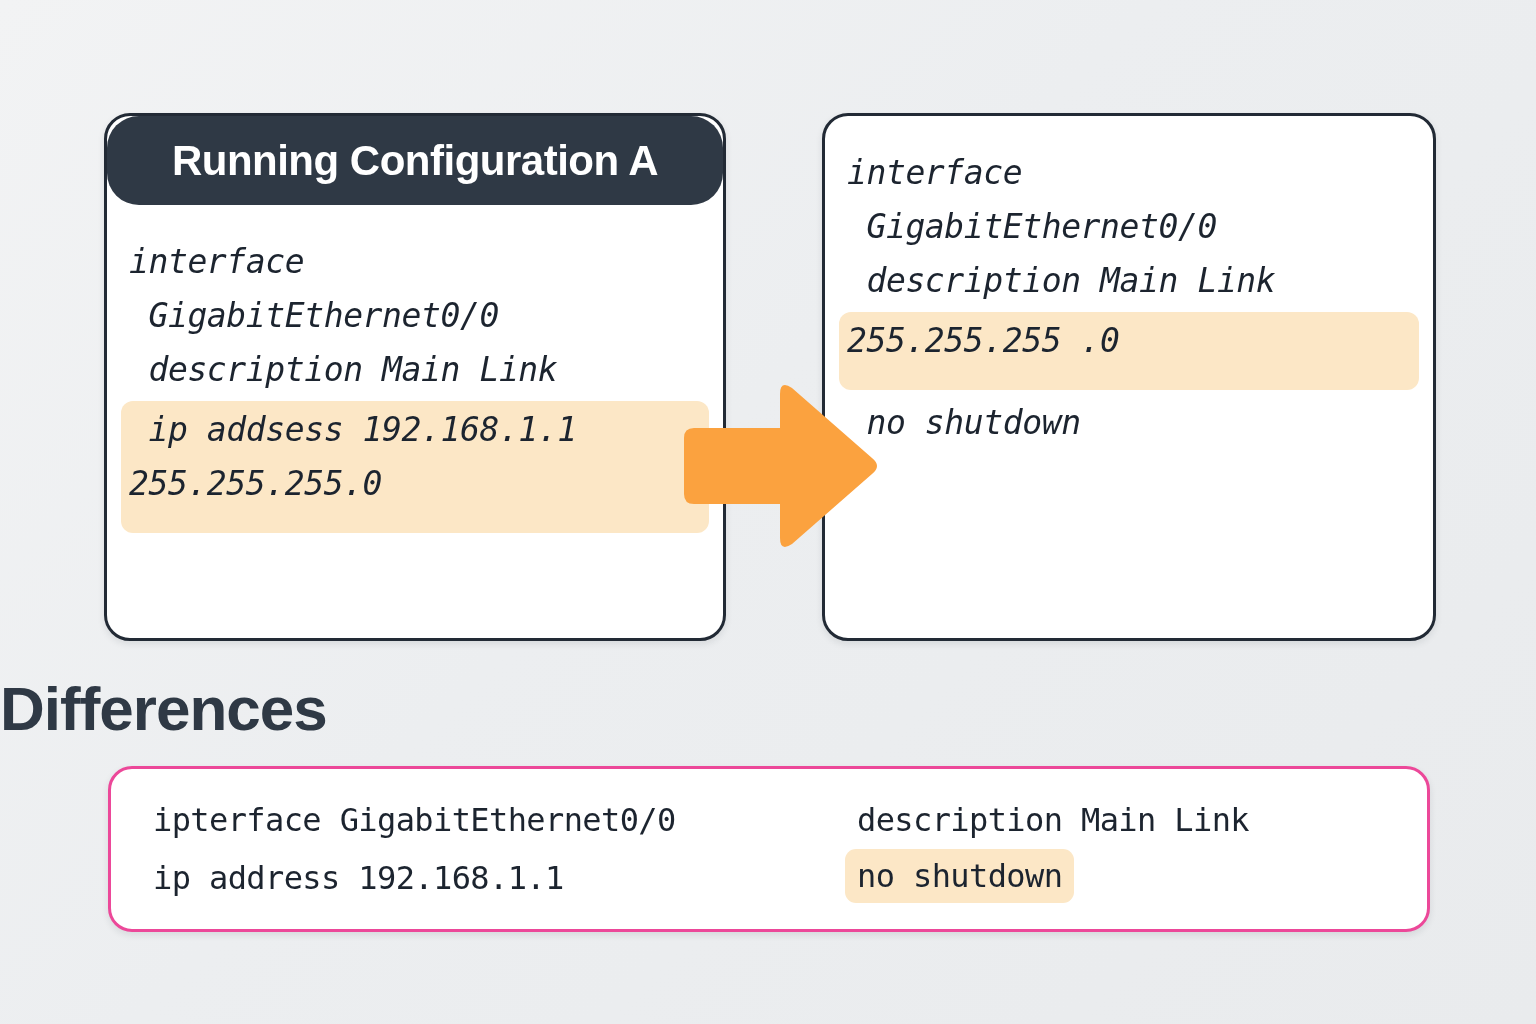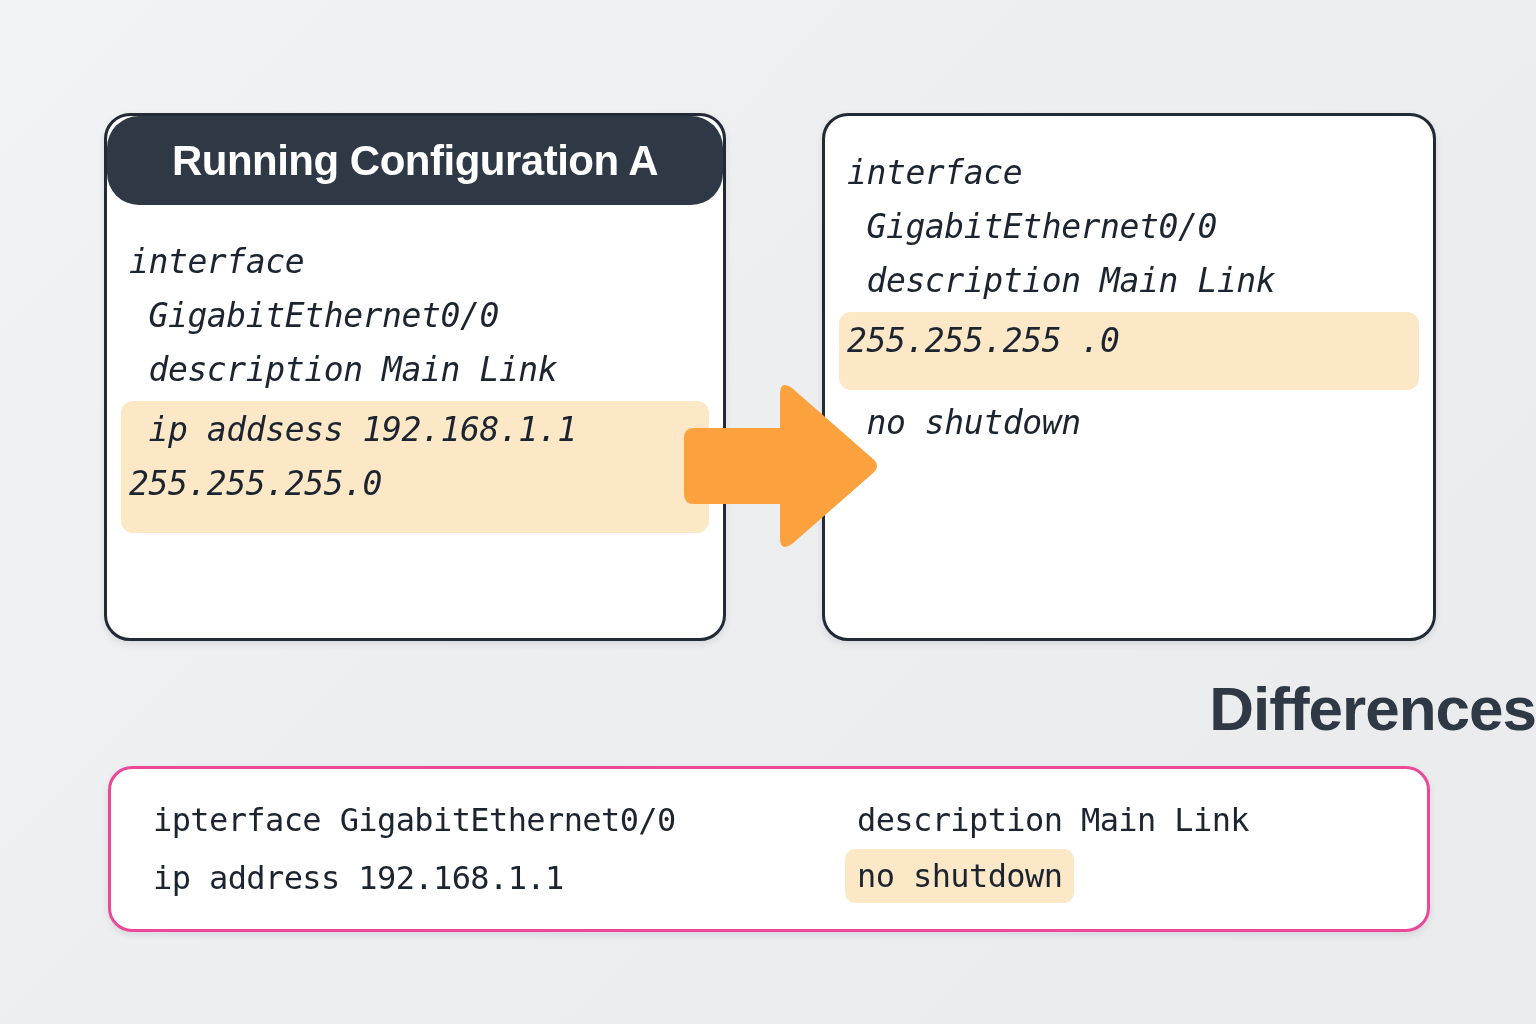--- a/index.html
+++ b/index.html
@@ -85,21 +85,21 @@
     height: 180px;
   }
   #arrow-wrap svg { display: block; width: 208px; height: 180px; }
 
   
   #differences-title {
     position: absolute;
     left: 0;
     top: 673px;
     width: 1536px;
-    text-align: right;
+    text-align: left;
     font-size: 62px;
     font-weight: bold;
     color: #2f3945;
     letter-spacing: -1px;
     font-family: "Liberation Sans", sans-serif;
   }
 
   #diff-box {
     position: absolute;
     left: 108px;

